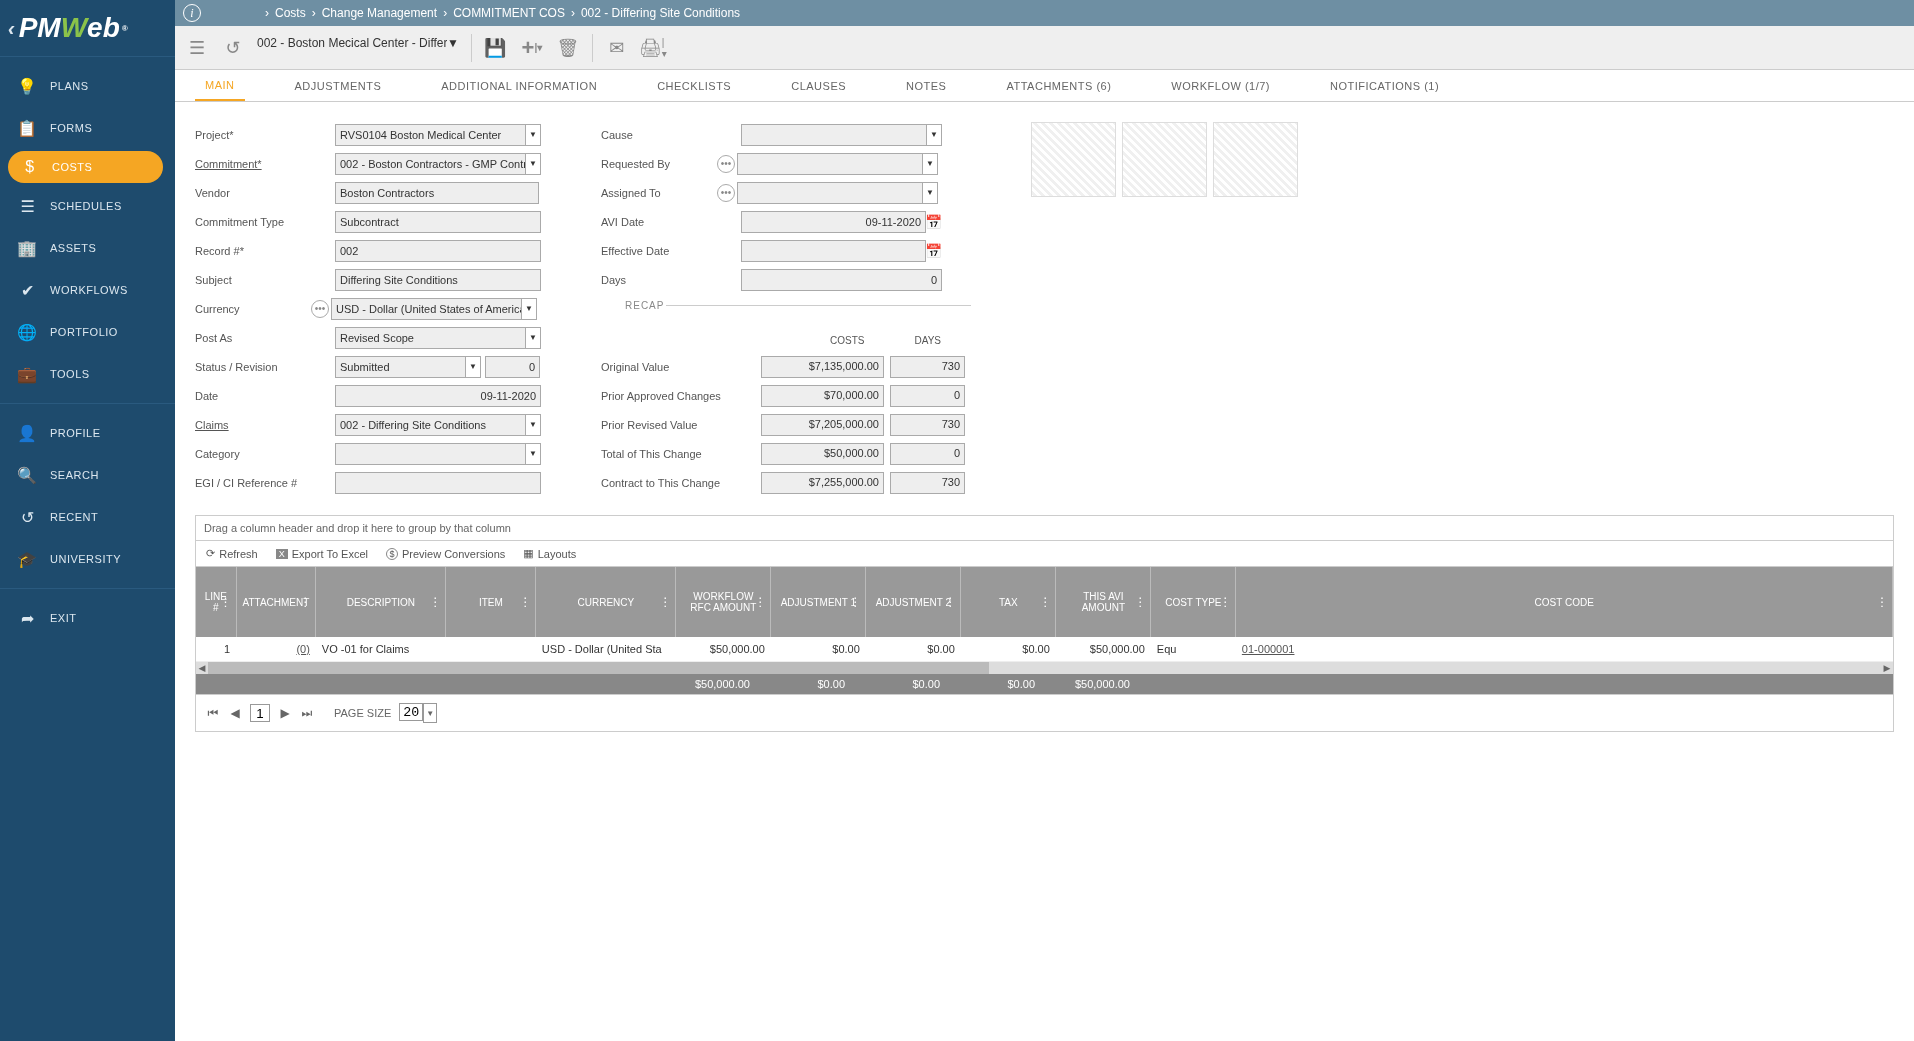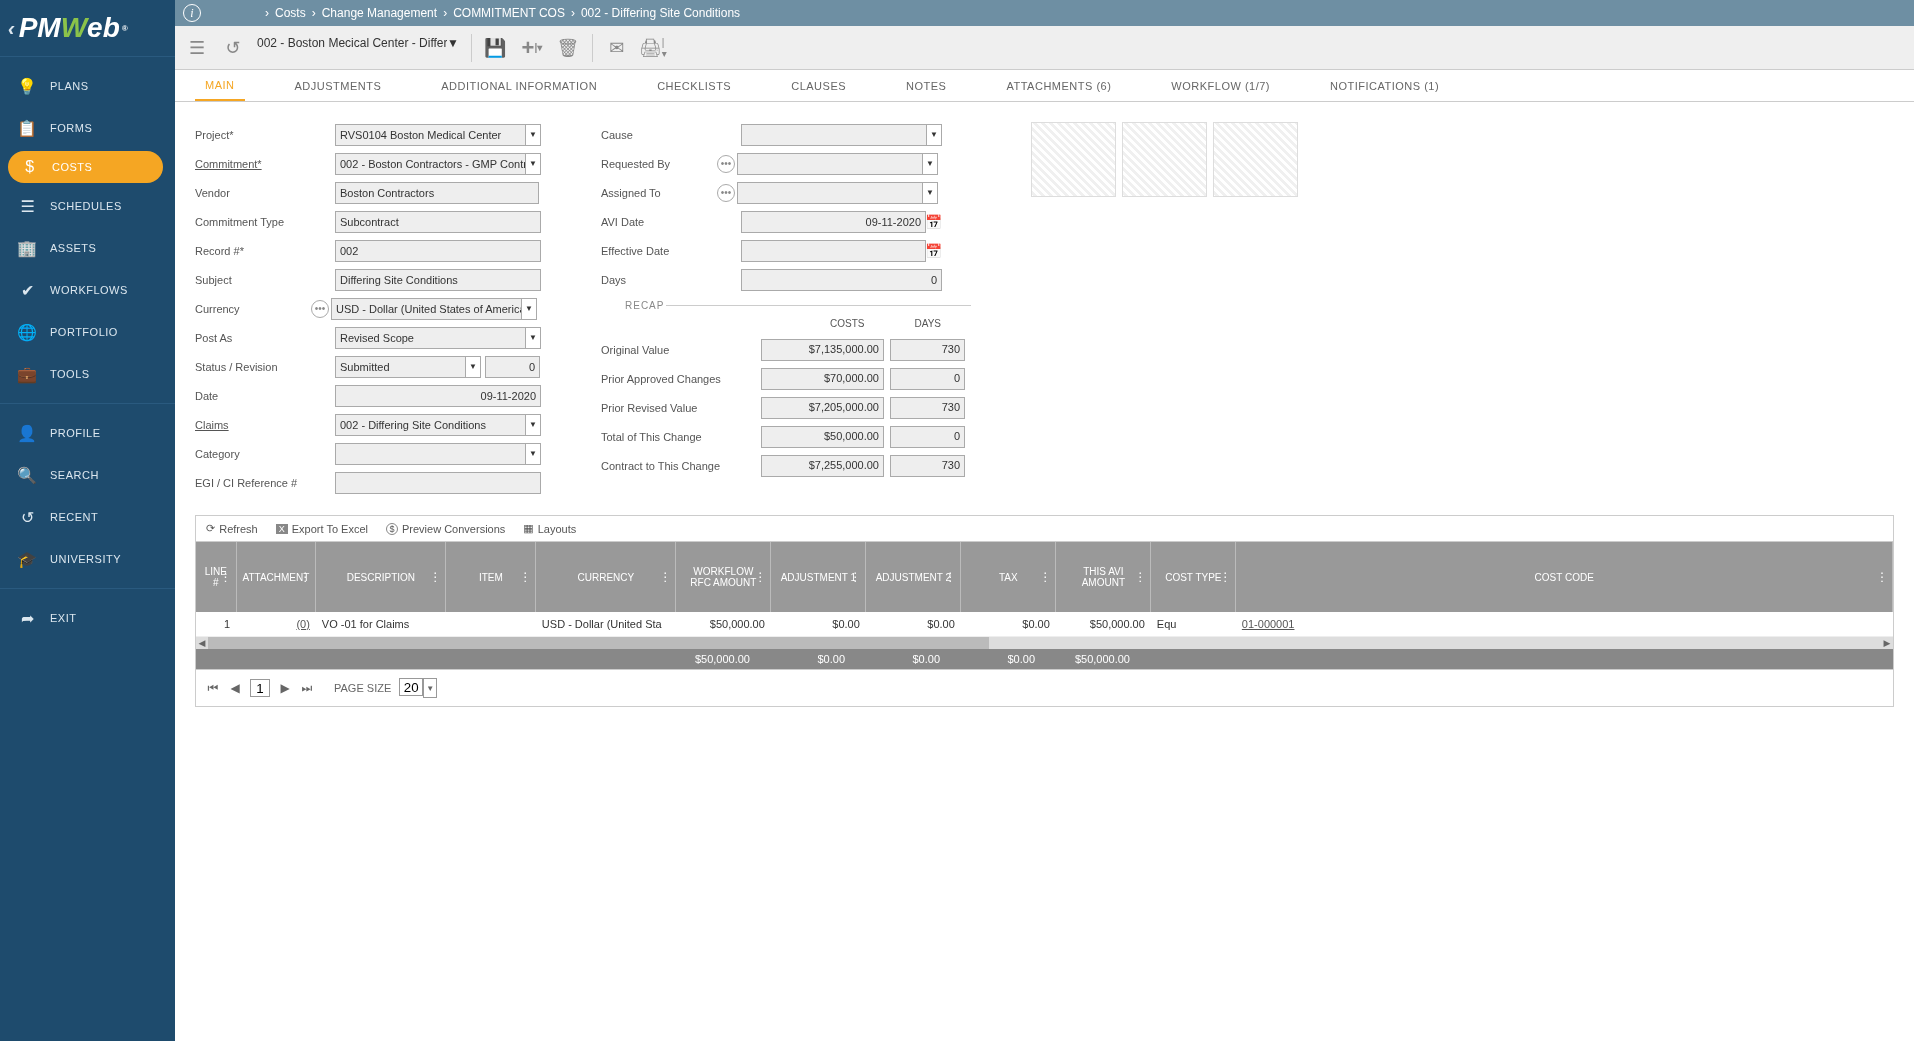--- a/index.html
+++ b/index.html
@@ -29,21 +29,21 @@
 .form-row { display: flex; align-items: center; height: 25px; }
 .form-row label { width: 140px; font-size: 11px; color: #555; }
 .form-row label.link { text-decoration: underline; }
 .form-row .input { height: 22px; border: 1px solid #aaa; background: #eee; padding: 0 4px; font-size: 11px; display:flex; align-items:center; }
 .form-row .dd { display:flex; }
 .form-row .dd .input { border-right: none; }
 .form-row .dd .caret { width: 16px; height: 22px; border: 1px solid #aaa; background: #fff; display:flex; align-items:center; justify-content:center; font-size:8px; cursor:pointer;}
 .col1 .input { width: 190px; }
 .col2 .input { width: 185px; text-align: right; justify-content:flex-end; padding-right:4px;}
 .more-dots { width: 18px; height: 18px; border: 1px solid #aaa; border-radius: 50%; display:flex; align-items:center; justify-content:center; font-size:10px; margin-left:4px; cursor:pointer; color:#888;}
-.recap-row { display:flex; align-items:center; gap:2px; margin-top:4px; margin-bottom:3px;padding-left:24px;}
+.recap-row { display:flex; align-items:center; gap:2px; margin-top:4px; margin-bottom:20px;padding-left:24px;}
 .recap-row .line { flex:1; height:1px; background:#ccc; }
 .recap-hdr { display:flex; justify-content:flex-end; gap:50px; padding-right: 30px; font-size:10px; color:#555; margin-bottom:4px;}
 .recap-item { display:flex; align-items:center; height:25px; }
 .recap-item label { width:160px; font-size:11px; color:#555; }
 .recap-item .val { width:123px; height:22px; border:1px solid #aaa; background:#eee; text-align:right; padding:3px 4px 0 0; font-size:11px; }
 .recap-item .val2 { width:75px; height:22px; border:1px solid #aaa; background:#eee; text-align:right; padding:3px 4px 0 0; font-size:11px; margin-left:6px;}
 .thumbs { display:flex; gap:6px; }
 .thumb { width:85px; height:75px; border:1px solid #ddd; background: linear-gradient(45deg,#f0f0f0 25%,#fff 25%,#fff 50%,#f0f0f0 50%,#f0f0f0 75%,#fff 75%); background-size:8px 8px;}
 .grid-zone { border: 1px solid #ccc; }
 .grid-drop { padding: 6px 8px; font-size: 11px; color: #666; border-bottom: 1px solid #ccc; background:#fff;}
@@ -336,20 +336,21 @@
         </div>
 
         <div class="thumbs">
           <div class="thumb"></div>
           <div class="thumb"></div>
           <div class="thumb"></div>
         </div>
       </div>
 
       <div class="grid-zone">
+        <div class="grid-drop">Drag a column header and drop it here to group by that column</div>
         <div class="grid-toolbar">
           <span>
               <span>⟳</span>
               <span>Refresh</span>
             </span>
           <span>
               <span style="background:#888;color:#fff;padding:0 3px;font-size:9px">X</span>
               <span>Export To Excel</span>
             </span>
           <span>
@@ -414,20 +415,20 @@
           <div style="flex:1"></div>
         </div>
         <div class="grid-pager">
           <span class="pg-btn">⏮</span>
           <span class="pg-btn">◀</span>
           <input value="1" style="">
           <span class="pg-btn">▶</span>
           <span class="pg-btn">⏭</span>
           <span style="margin-left:12px">PAGE SIZE</span>
           <div style="display:flex">
-              <input style="width: 24px;" value="20">
+              <input style="width: 24px; font-family: Liberation Mono, monospace;" value="20">
               <div class="caret" style="width:14px;height:20px;border:1px solid #999;display:flex;align-items:center;justify-content:center;font-size:8px">▼</div>
             </div>
         </div>
       </div>
     </div>
   </div>
 </div>
 
 </body></html>

